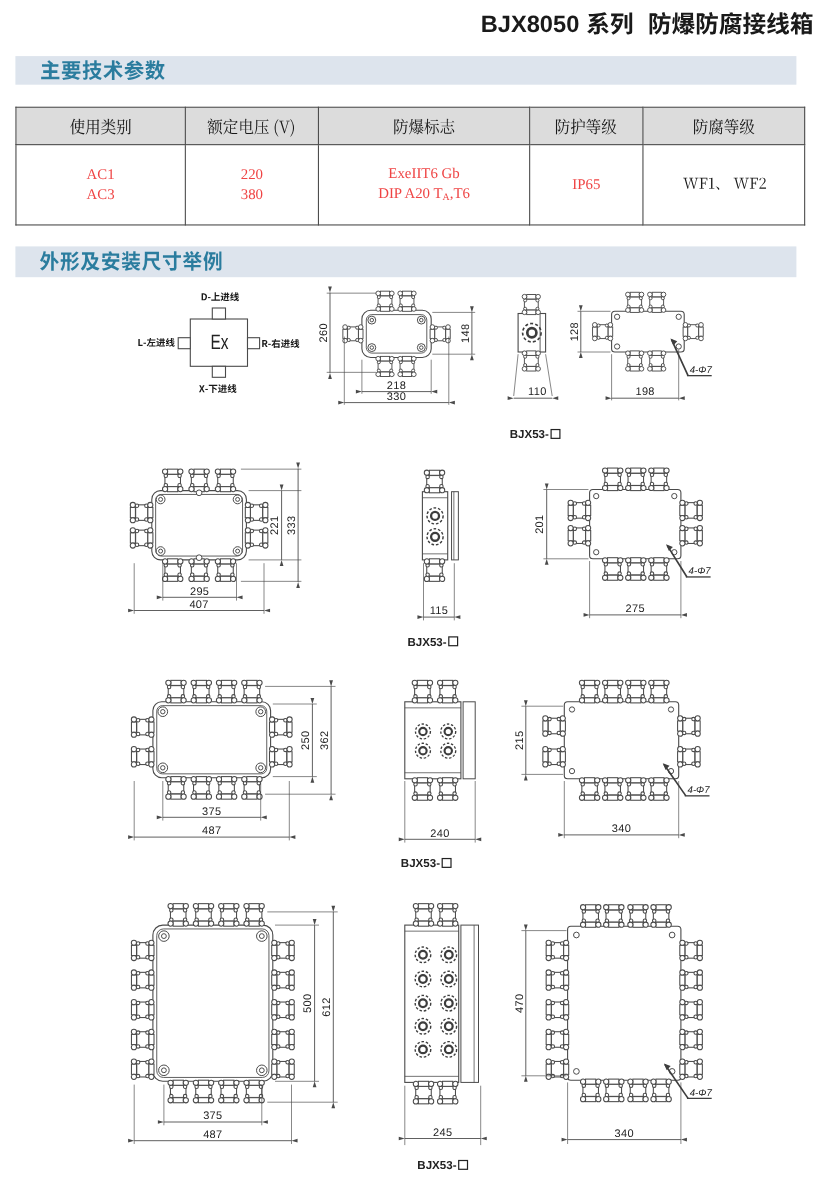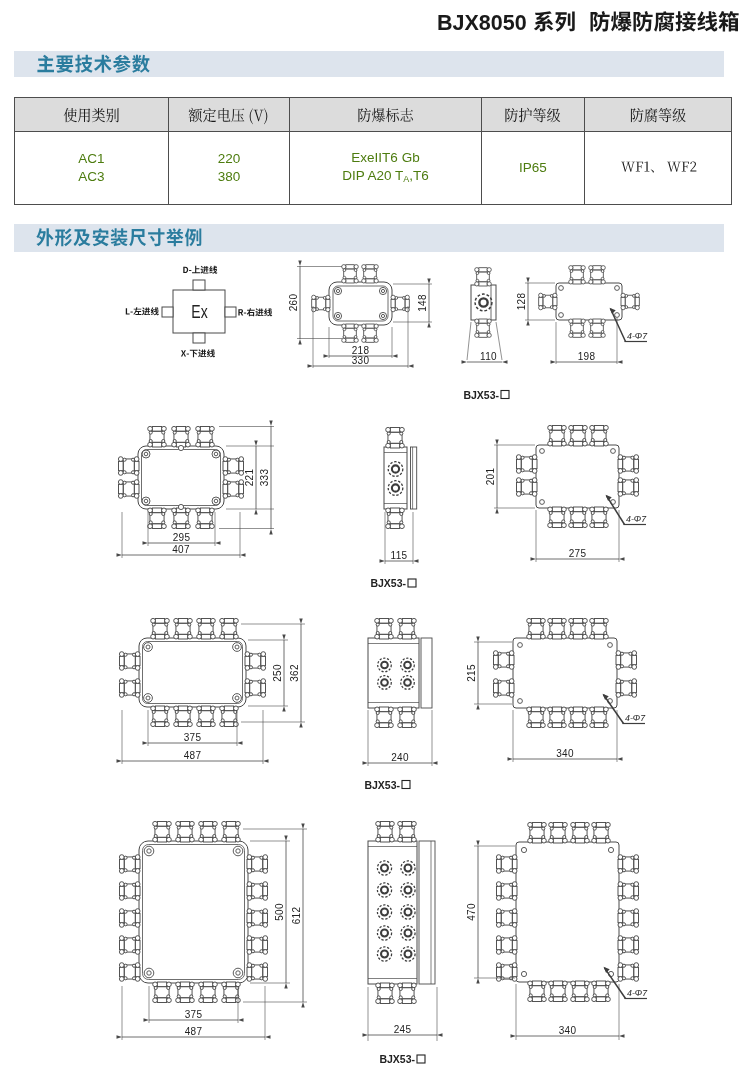--- a/index.html
+++ b/index.html
@@ -1,19 +1,19 @@
 <!DOCTYPE html>
 <html lang="zh"><head>
 <meta charset="utf-8">
 <title>BJX8050</title>
 <style>
 html,body{margin:0;padding:0;background:#fff;}
 body{width:750px;height:1073px;position:relative;font-family:"Liberation Sans",sans-serif;overflow:hidden;}
 .bar{position:absolute;left:14px;width:710px;background:#dde4ed;}
-table.params{position:absolute;left:14px;top:97px;border-collapse:collapse;table-layout:fixed;font-family:Liberation Sans, sans-serif;color:#4d7c0f;}
+table.params{position:absolute;left:14px;top:97px;border-collapse:collapse;table-layout:fixed;font-family:Liberation Serif, serif;color:#ef4444;}
 table.params td{border:1px solid #4d4d4d;text-align:center;vertical-align:middle;padding:0;}
 tr.hd td{background:#dcdcdc;height:33px;}
 tr.bd td{background:#fff;height:72px;font-size:13.5px;line-height:18px;}
 .dim{font-family:"Liberation Sans",sans-serif;font-size:10px;fill:#222;letter-spacing:0.3px;}
 .co{font-family:"Liberation Sans",sans-serif;font-size:8.8px;fill:#222;}
 .bjx{font-family:"Liberation Sans",sans-serif;font-size:10.5px;font-weight:700;fill:#222;}
 sub{font-size:9px;vertical-align:-2px;}
 </style>
 </head>
 <body>

